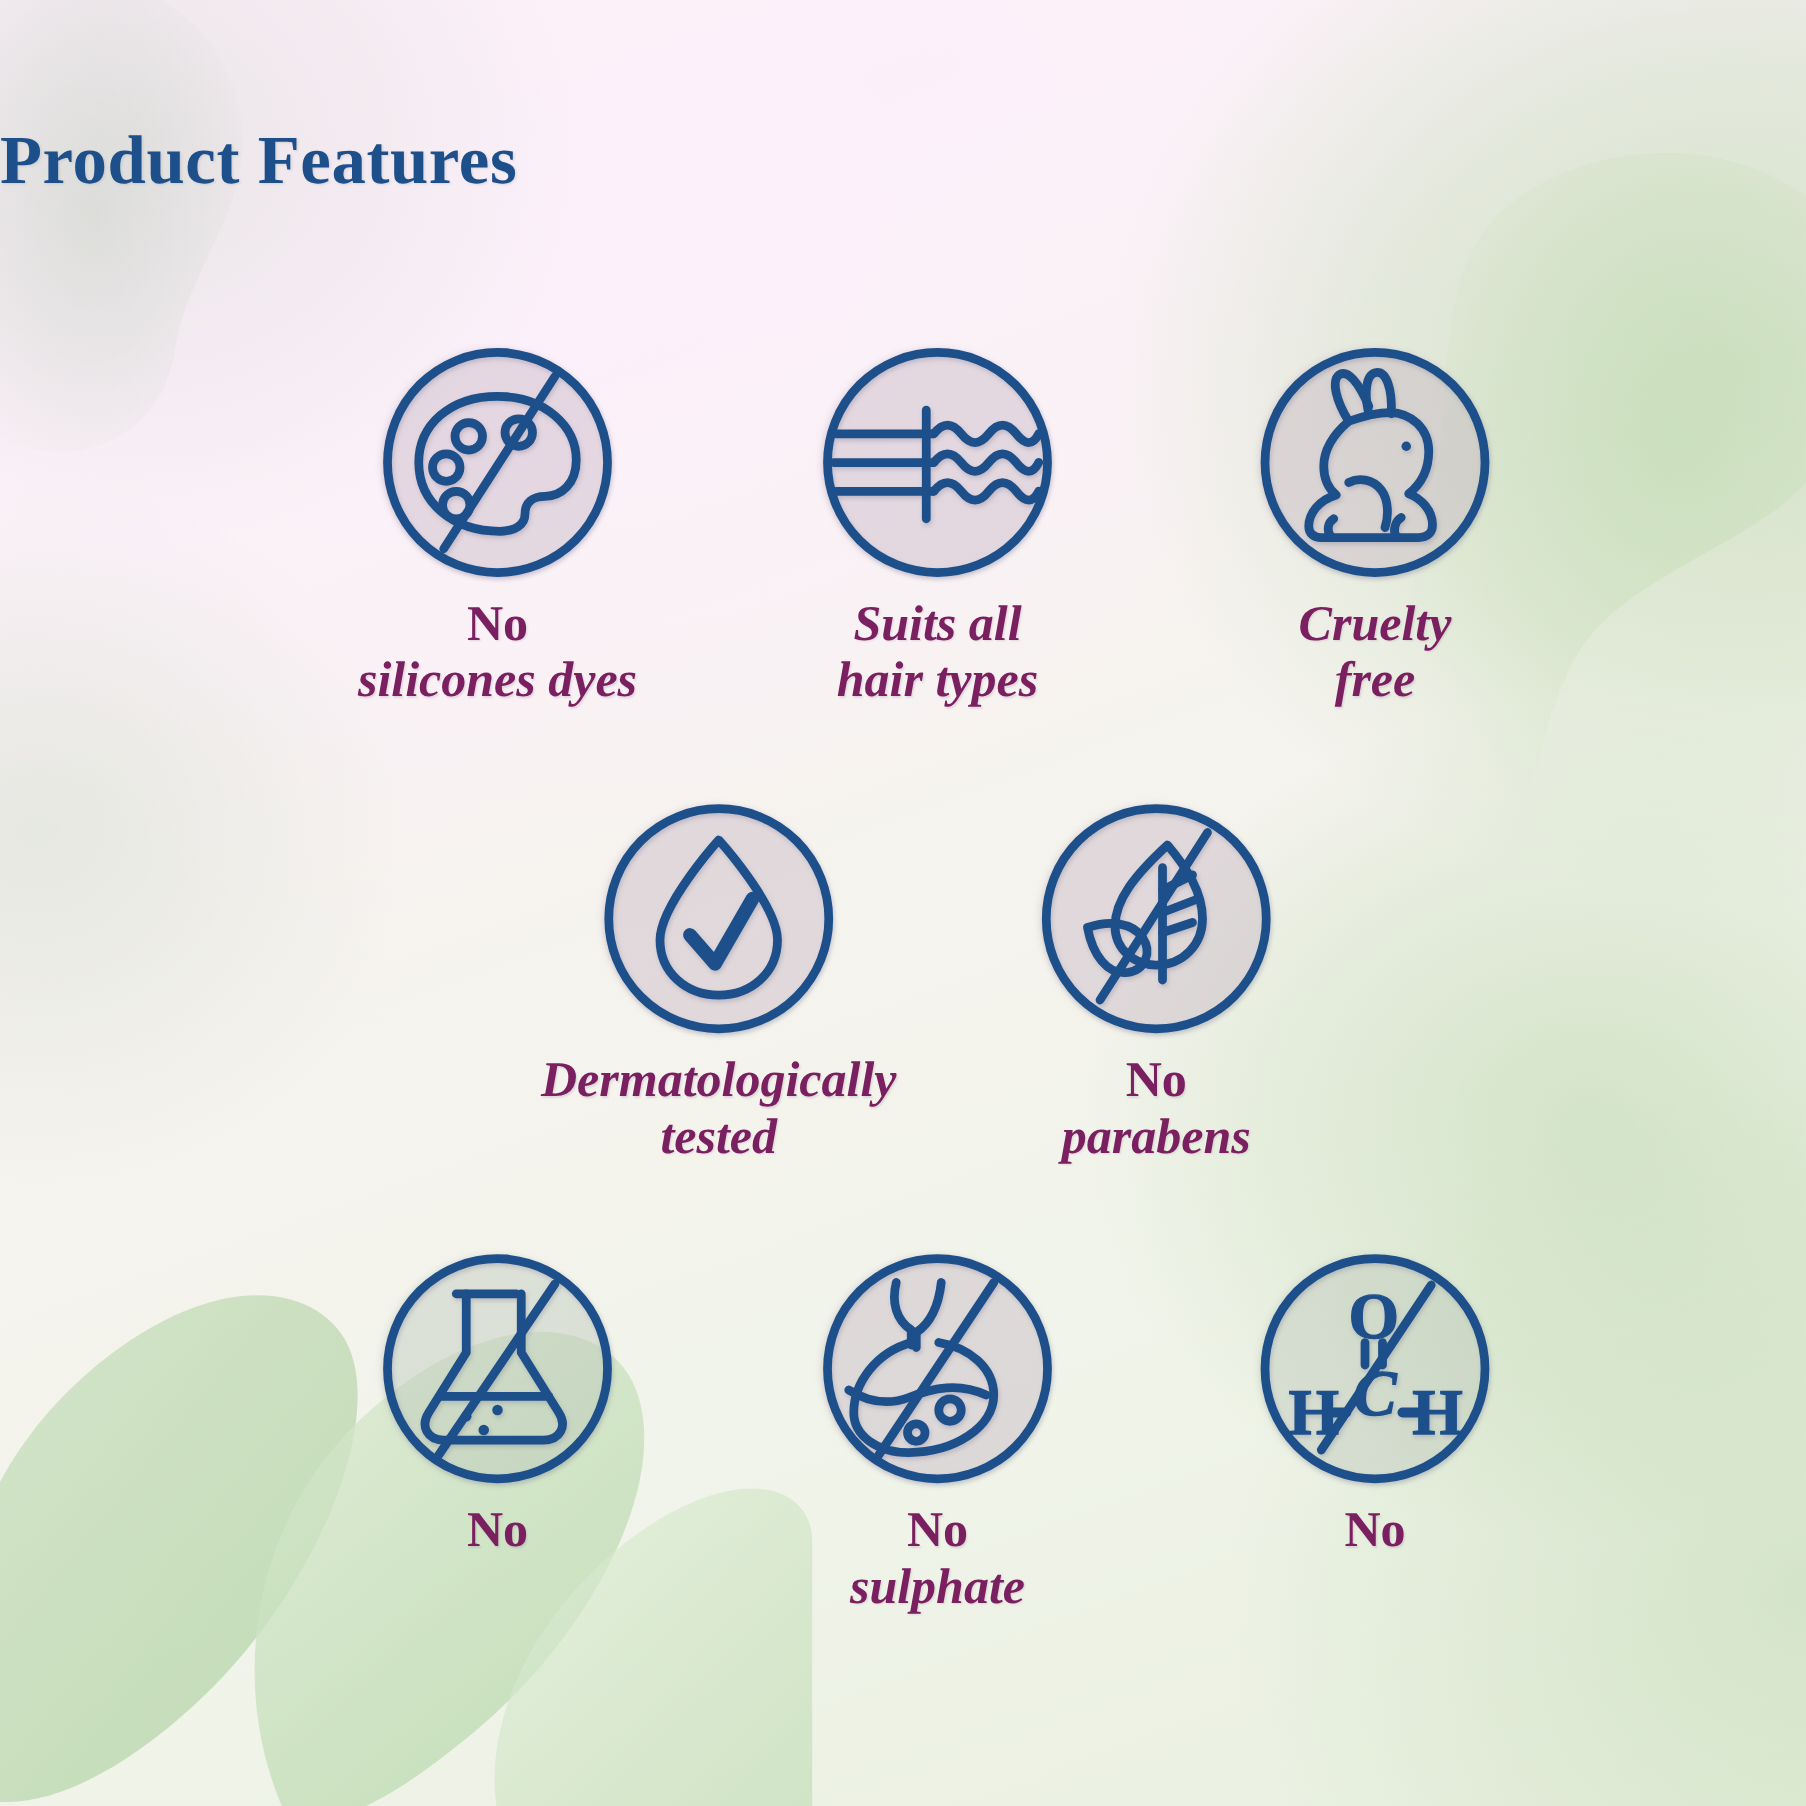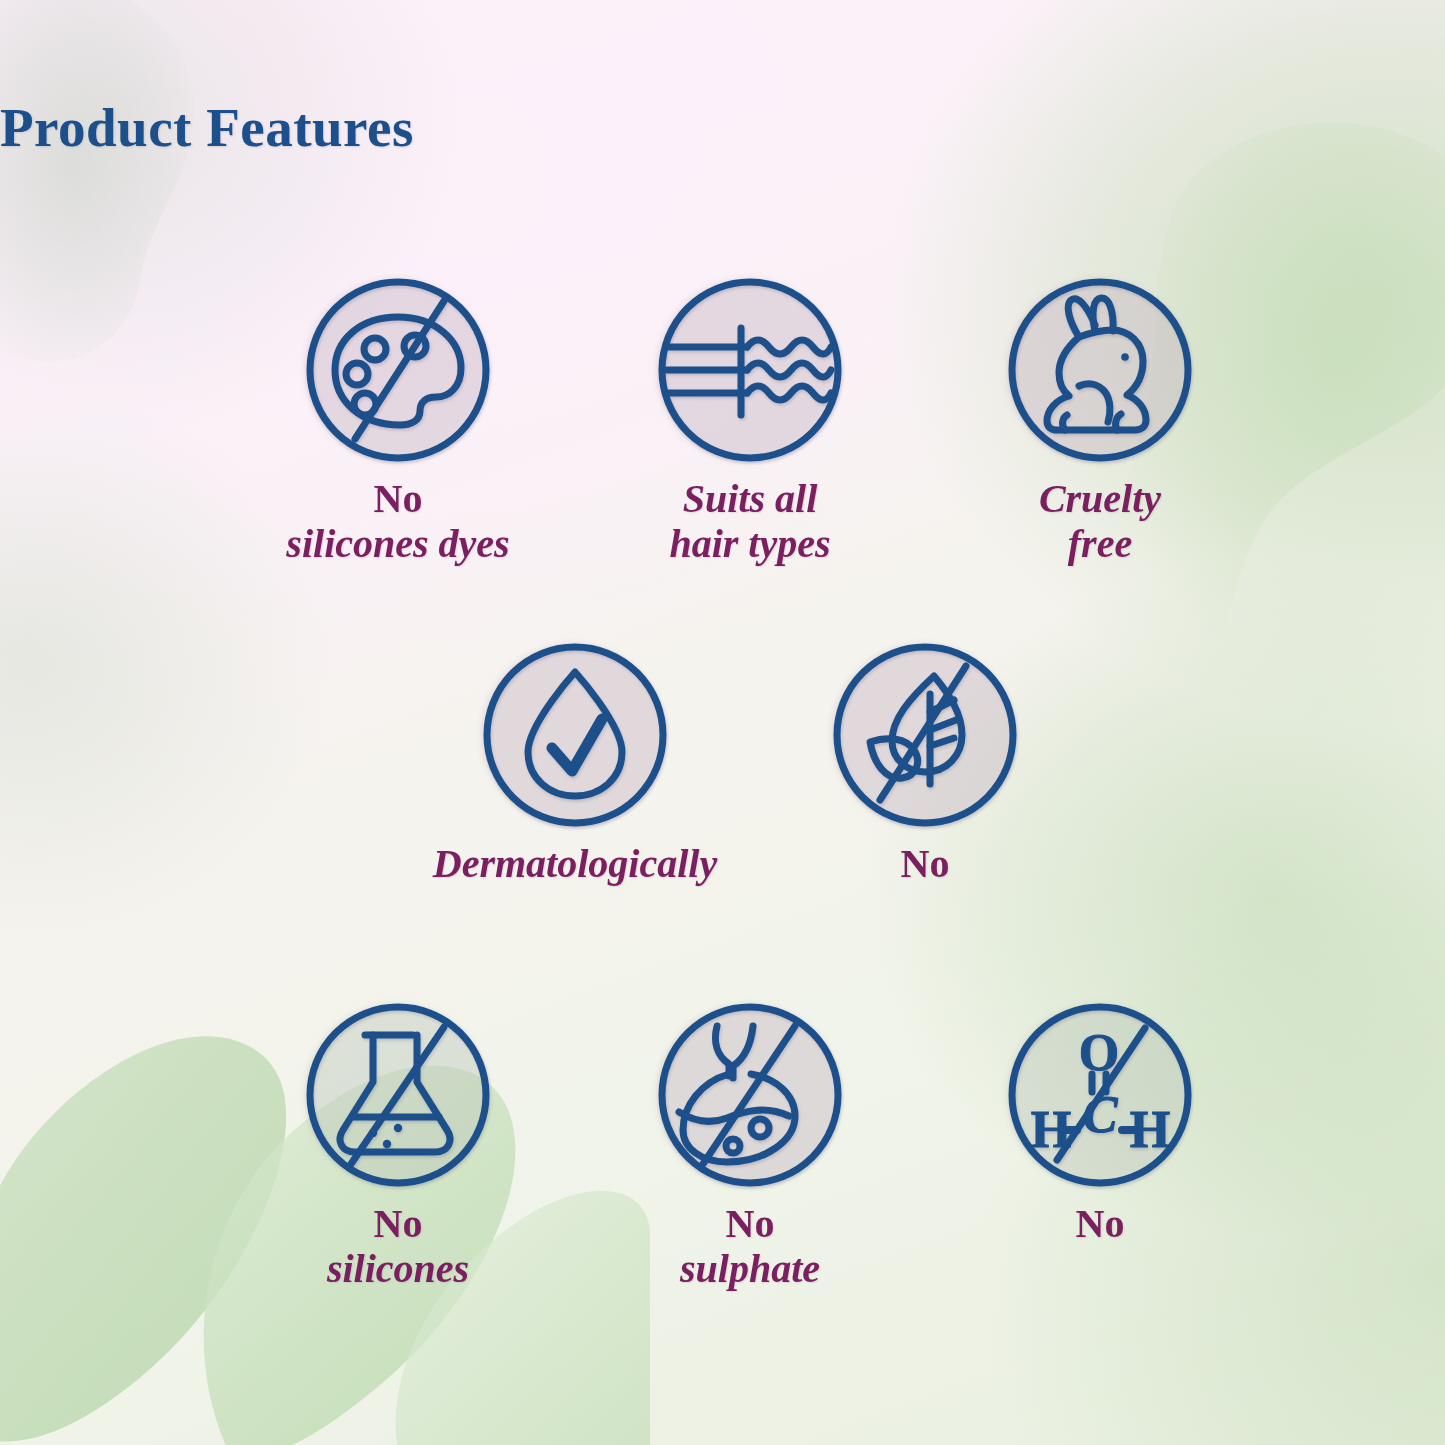--- a/index.html
+++ b/index.html
@@ -223,20 +223,21 @@
       <svg class="icon-svg" viewBox="0 0 190 190">
         <g fill="none" stroke="#1d4f8b" stroke-width="7" stroke-linecap="round" stroke-linejoin="round">
           <circle cx="95" cy="95" r="88"></circle>
           <path d="M95,32 C95,32 48,84 48,112 C48,138 69,156 95,156 C121,156 142,138 142,112 C142,84 95,32 95,32 Z"></path>
           <polyline points="72,108 92,131 122,79" stroke-width="11"></polyline>
         </g>
       </svg>
     </div>
     <div class="caption both-italic" style="color: rgb(122, 32, 96);">
       <span class="l1">Dermatologically</span>
+      <span class="l2">tested</span>
     </div>
   </div>
 
   <div class="feature" id="f4">
     <div class="icon-wrap">
       <div class="icon-blob"></div>
       <svg class="icon-svg" viewBox="0 0 190 190">
         <g fill="none" stroke="#1d4f8b" stroke-width="7" stroke-linecap="round" stroke-linejoin="round">
           <circle cx="95" cy="95" r="88"></circle>
           <path d="M104,36 C78,60 62,80 62,101 C62,119 77,132 95,132 C117,132 132,115 132,95 C132,74 120,55 104,36 Z"></path>
@@ -244,20 +245,21 @@
           <line x1="100" y1="72" x2="124" y2="60"></line>
           <line x1="100" y1="90" x2="126" y2="80"></line>
           <line x1="100" y1="106" x2="124" y2="98"></line>
           <path d="M40,102 C58,96 76,98 84,110 C92,122 86,136 72,138 C56,140 44,124 40,102 Z"></path>
           <line x1="136" y1="26" x2="50" y2="160"></line>
         </g>
       </svg>
     </div>
     <div class="caption" style="color: rgb(122, 32, 96);">
       <span class="l1">No</span>
+      <span class="l2">parabens</span>
     </div>
   </div>
 
   <div class="feature" id="f5">
     <div class="icon-wrap">
       <div class="icon-blob green"></div>
       <svg class="icon-svg" viewBox="0 0 190 190">
         <g fill="none" stroke="#1d4f8b" stroke-width="7" stroke-linecap="round" stroke-linejoin="round">
           <circle cx="95" cy="95" r="88"></circle>
           <line x1="62" y1="35" x2="110" y2="35"></line>
@@ -265,21 +267,20 @@
           <line x1="50" y1="117" x2="136" y2="117"></line>
           <circle cx="70" cy="133" r="4.2" fill="#1d4f8b" stroke="none"></circle>
           <circle cx="95" cy="128" r="4.2" fill="#1d4f8b" stroke="none"></circle>
           <circle cx="84" cy="144" r="4.2" fill="#1d4f8b" stroke="none"></circle>
           <line x1="141" y1="27" x2="48" y2="164"></line>
         </g>
       </svg>
     </div>
     <div class="caption" style="color: rgb(122, 32, 96);">
       <span class="l1">No</span>
-      <span class="l2">silicones</span>
     </div>
   </div>
 
   <div class="feature" id="f6">
     <div class="icon-wrap">
       <div class="icon-blob"></div>
       <svg class="icon-svg" viewBox="0 0 190 190">
         <g fill="none" stroke="#1d4f8b" stroke-width="7" stroke-linecap="round" stroke-linejoin="round">
           <circle cx="95" cy="95" r="88"></circle>
           <path d="M62,26 C58,42 62,56 74,64 L74,76"></path>

